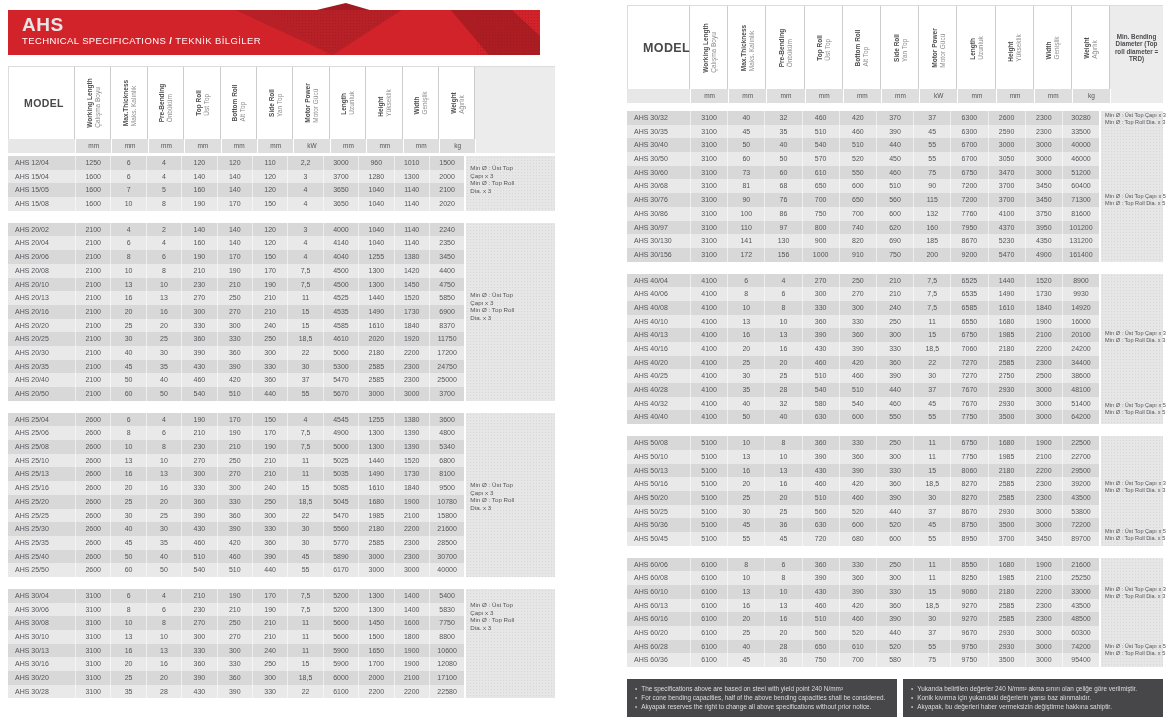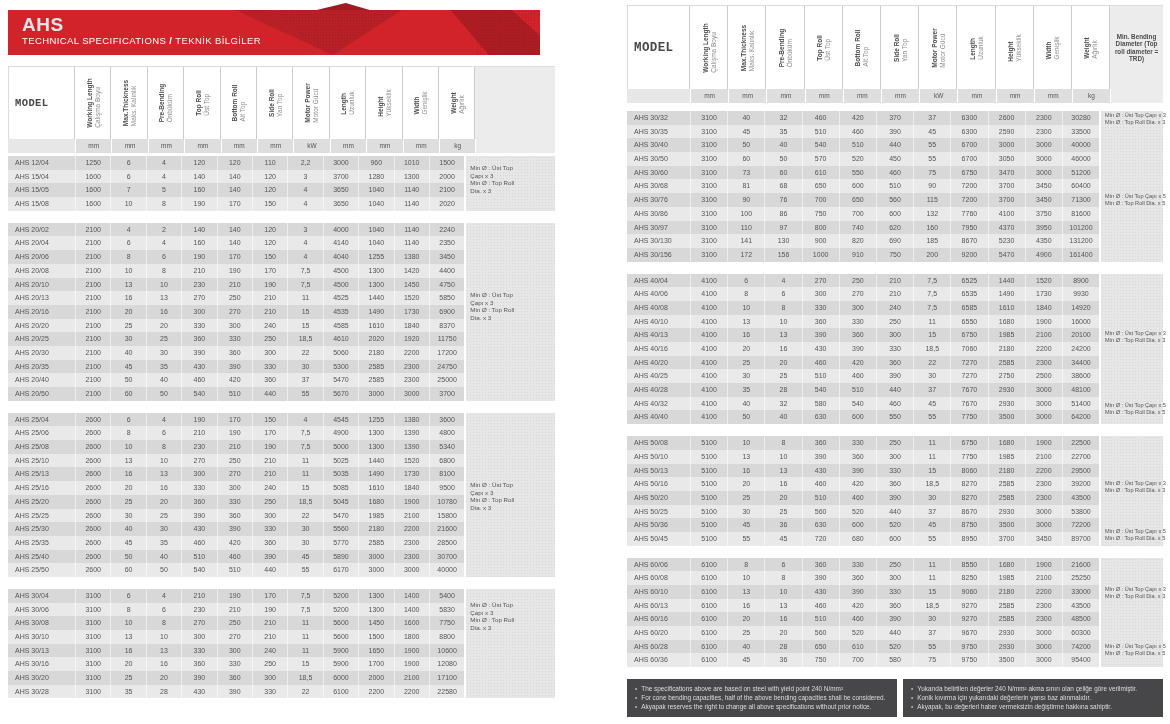--- a/index.html
+++ b/index.html
@@ -35,22 +35,22 @@
   .sub-tr{font-weight:normal;opacity:.95;}
 
   
   .spec-table{position:absolute;}
   #left-table {left:8px;  top:66px; width:547px; --mw:67px; --cw:35.4px; --aw:89px; --hh:72px; --rh:13.7px;}
   #right-table{left:627px;top:5px;  width:536px; --mw:63px; --cw:37.2px; --aw:63px; --hh:83px; --rh:13.7px;}
 
   .thead{display:flex;height:var(--hh);border-top:1px solid #dcdcdc;}
   .th{background:#ffffff;border-right:1px solid #cccccc;position:relative;}
   .thead .th:first-child{border-left:1px solid #dcdcdc;}
-  .th-model{width:var(--mw);display:flex;align-items:center;padding-left:6px;box-sizing:border-box;
-    font-weight:bold;color:#48484b;letter-spacing:.4px;font-family:Liberation Mono, monospace;}
+  .th-model{width:var(--mw);display:flex;align-items:center;padding-left:15px;box-sizing:border-box;
+    font-weight:bold;color:#48484b;letter-spacing:.4px;}
   #left-table  .th-model{font-size:10.5px;}
   #right-table .th-model{font-size:12.5px;}
   .th-spec{width:var(--cw);}
   .rot{
     position:absolute;left:50%;top:50%;
     transform:translate(-50%,-50%) rotate(-90deg);
     white-space:nowrap;text-align:left;font-size:6.5px;line-height:7.5px;
   }
   .hen{font-weight:bold;color:#4c4c4f;}
   .htr{color:#8d8d90;}

